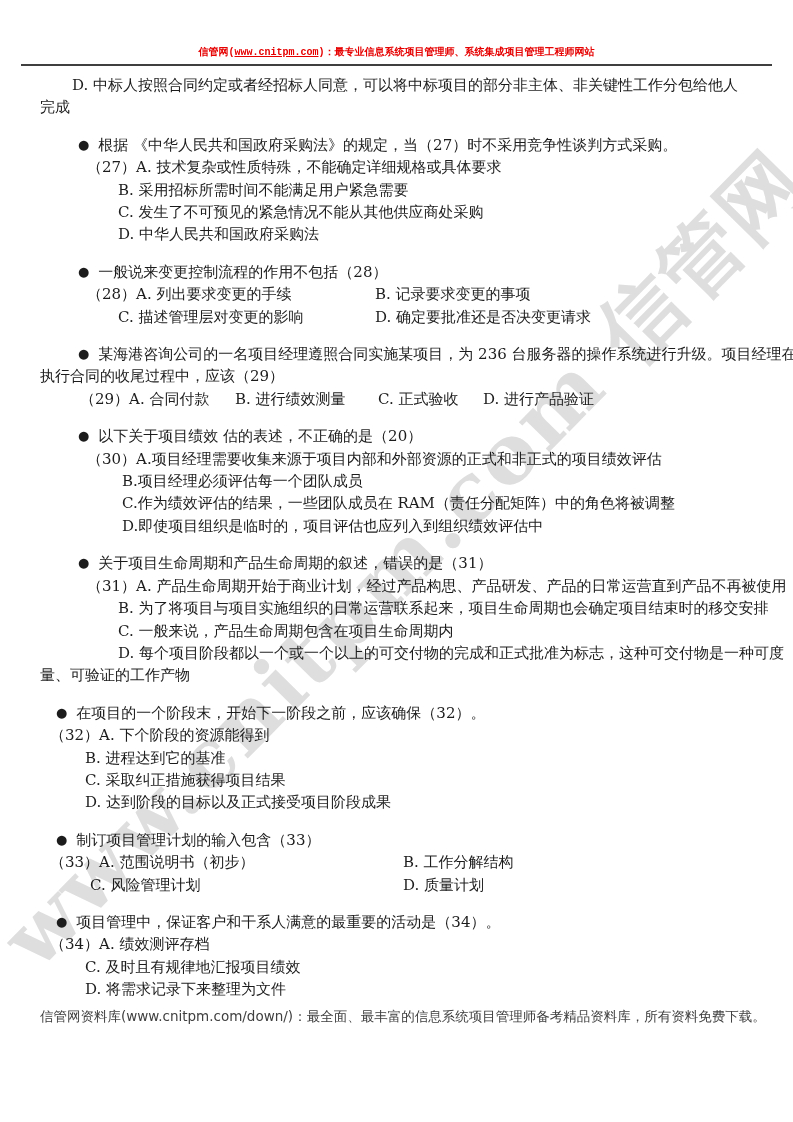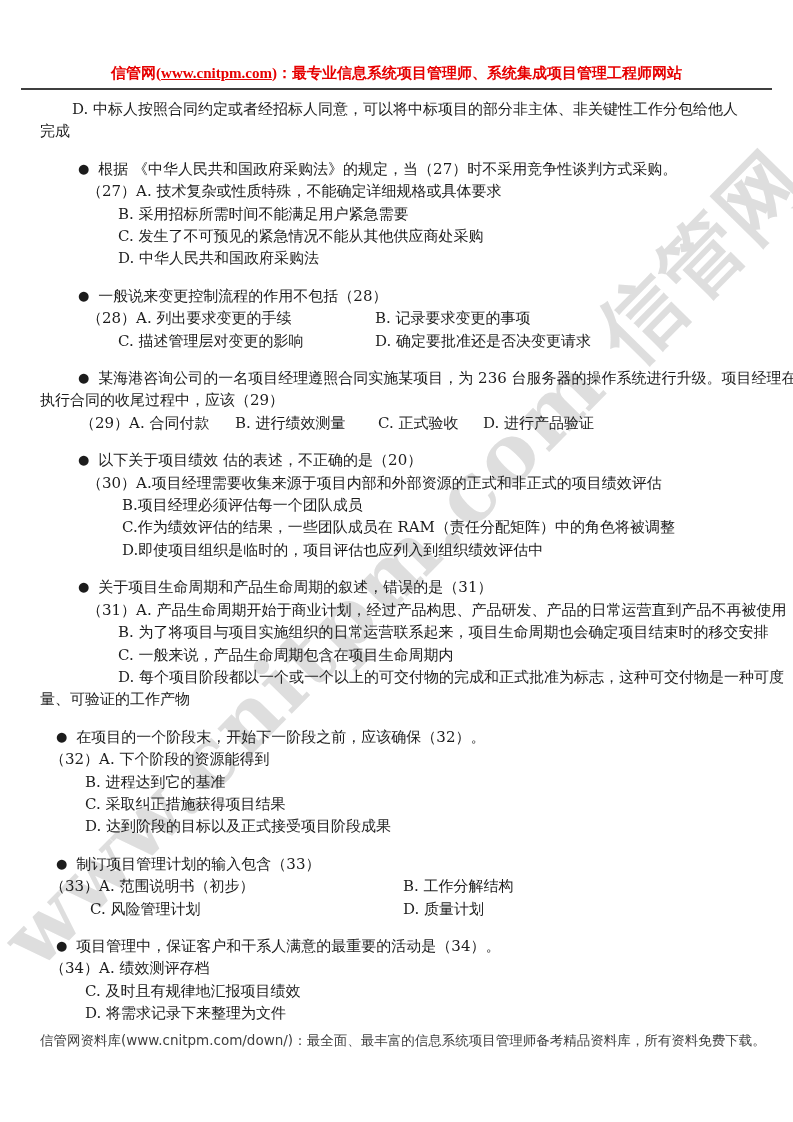--- a/index.html
+++ b/index.html
@@ -14,23 +14,23 @@
     position:absolute;left:-100px;top:505px;width:1010px;height:110px;
     display:flex;align-items:center;justify-content:center;
     transform:rotate(-45.5deg);
     font-size:82px;letter-spacing:3px;white-space:nowrap;
     color:#d6d6d6;opacity:.8;z-index:0;
     font-family:"DejaVu Serif",serif;font-weight:bold;
   }
   .content{position:relative;z-index:1;}
   
   .header{
-    padding-top:64px;text-align:center;
-    color:#e60000;font-weight:bold;font-size:15px;
-    font-family:Liberation Serif, serif;
+    padding-top:45px;text-align:center;
+    color:#e60000;font-weight:bold;font-size:10px;
+    font-family:Liberation Mono, monospace;
     white-space:nowrap;
   }
   .header .lnk{text-decoration:underline;cursor:pointer;}
   .hr{border-top:2px solid #3f3f3f;margin:5px 21px 0 21px;height:0;}
   
   .bodytxt{padding:8px 40px 0 40px;font-size:15px;line-height:22.4px;}
   .ln{white-space:nowrap;}
   .q{margin-top:15px;}
   .bullet{display:inline-block;margin-right:9px;font-size:13px;vertical-align:1px;}
   .ml0{margin-left:0;} .ml6{margin-left:10px;} .ml12{margin-left:16px;}

